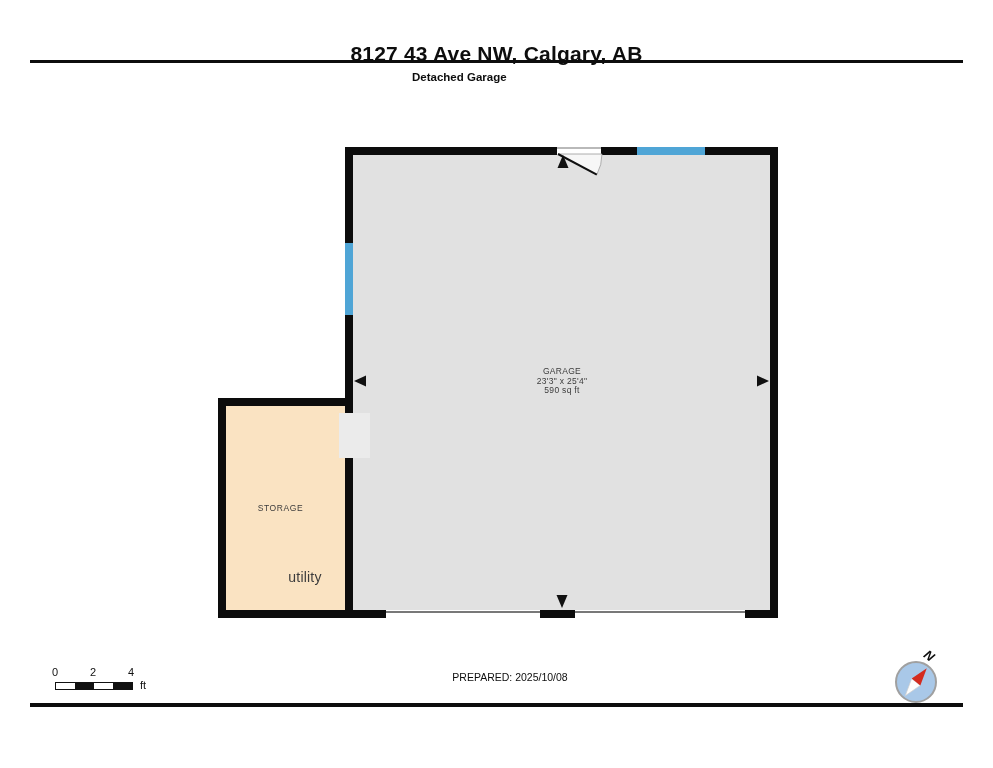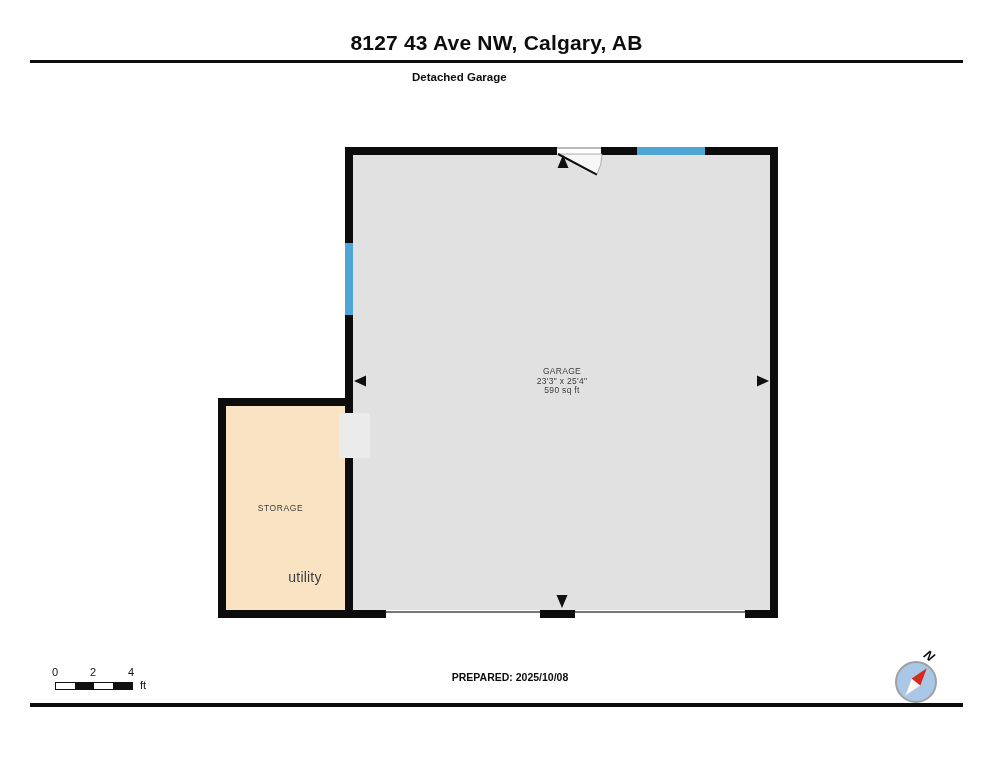--- a/index.html
+++ b/index.html
@@ -4,21 +4,21 @@
 <style>
   * { margin:0; padding:0; box-sizing:border-box; }
   html,body { background:#ffffff; }
   .page {
     position:relative; width:993px; height:768px; background:#fff;
     font-family:"Liberation Sans","DejaVu Sans",sans-serif; color:#111;
     overflow:hidden;
   }
   
   .title {
-    position:absolute; left:0; right:0; top:31px; text-align:center;
+    position:absolute; left:0; right:0; top:42px; text-align:center;
     font-size:21px; font-weight:bold; letter-spacing:0.2px; color:#0d0d0d;
   }
   .rule-top { position:absolute; left:30px; top:60px; width:933px; height:3px; background:#0d0d0d; }
   .subheader { position:absolute; left:412px; top:70px; display:flex; gap:10px; }
   .plan-type { font-size:11.5px; font-weight:bold; line-height:14px; color:#0d0d0d; }
   .area-col { display:flex; flex-direction:column; }
   .area-line { font-size:11px; line-height:16px; color:#111; }
   
   .plan { position:absolute; inset:0;padding-left:12px; }
   .floor { position:absolute; z-index:1; }
@@ -54,21 +54,21 @@
   .tick { position:absolute; top:666px; width:12px; text-align:center; font-size:11px; color:#111; }
   .tick.t0 { left:49px; } .tick.t2 { left:87px; } .tick.t4 { left:125px; }
   .scalebar {
     position:absolute; left:55px; top:682px; width:78px; height:8px;
     border:1px solid #111; display:flex; z-index:2; background:#fff;
   }
   .scalebar .seg { width:19px; height:100%; }
   .seg.dark { background:#111; } .seg.light { background:#fff; }
   .scale-unit { position:absolute; left:140px; top:679px; font-size:11px; color:#111; }
   .prepared { position:absolute; left:430px; top:671px; width:160px; text-align:center;
-              font-size:10.5px; font-weight:bold; color:#0d0d0d; }
+              font-size:10.5px; font-weight:normal; color:#0d0d0d; }
   .compass { position:absolute; left:888px; top:646px; width:62px; height:62px; }
   .rule-bottom { position:absolute; left:30px; top:703px; width:933px; height:4px; background:#0d0d0d; }
   .disclaimer { position:absolute; left:36px; top:712px; width:940px; font-size:9.5px; color:#1a1a1a; }
 </style>
 </head>
 <body>
 
 <div class="page">
 
   <div class="title">8127 43 Ave NW, Calgary, AB</div>

